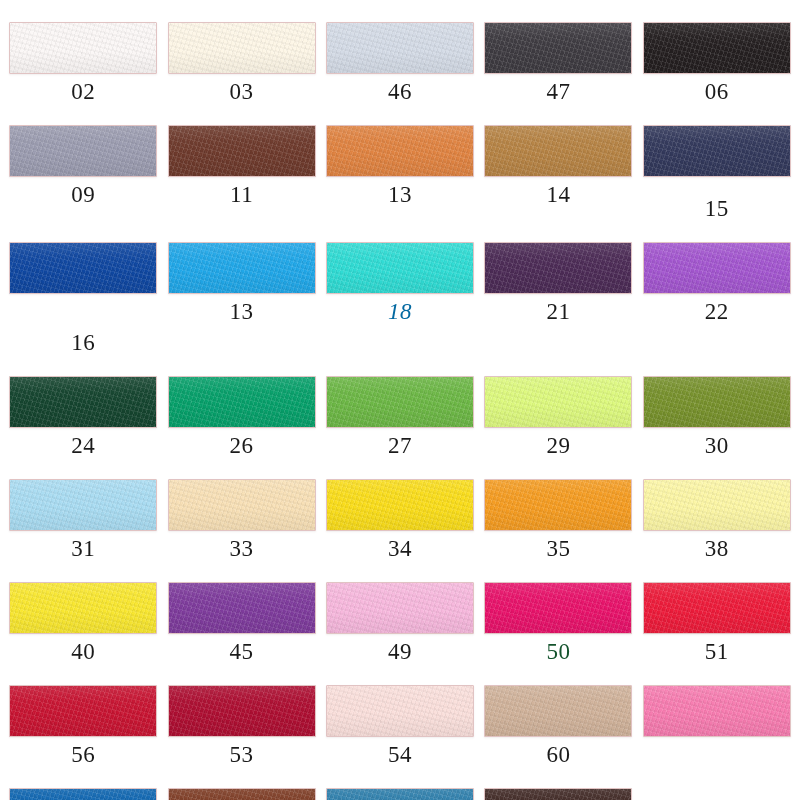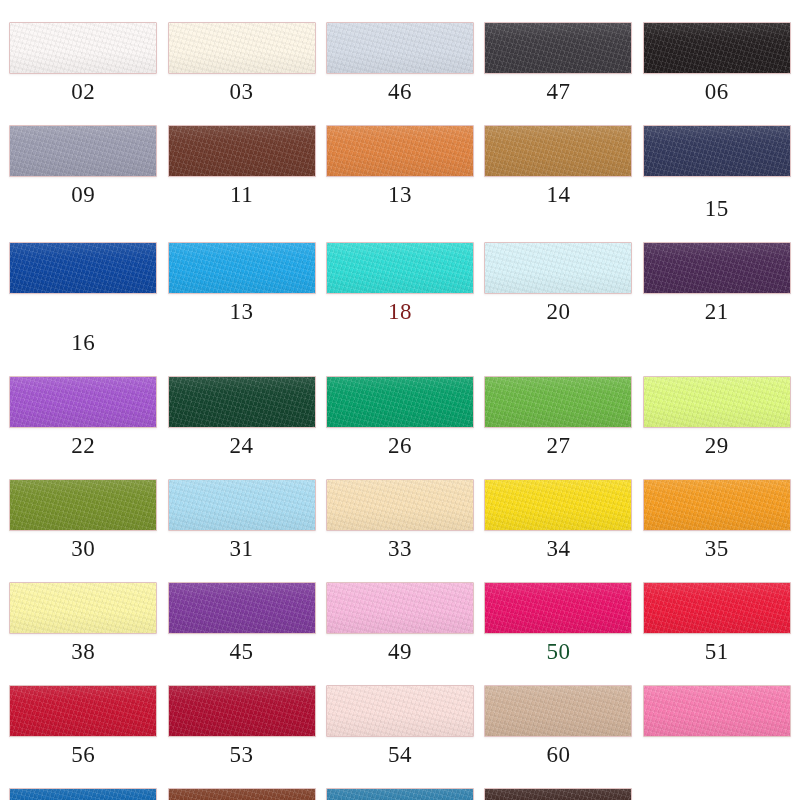--- a/index.html
+++ b/index.html
@@ -154,25 +154,21 @@
     <div class="swatch-cell">
       <div class="swatch-chip" style="background: rgb(15, 71, 161); border-color: rgb(225, 195, 195);"></div>
       <div class="swatch-label" style="color: rgb(27, 27, 27); margin-top: 37px;">16</div>
     </div>
     <div class="swatch-cell">
       <div class="swatch-chip" style="background: rgb(32, 167, 232); border-color: rgb(225, 195, 195);"></div>
       <div class="swatch-label" style="color: rgb(27, 27, 27);">13</div>
     </div>
     <div class="swatch-cell">
       <div class="swatch-chip" style="background: rgb(47, 220, 212); border-color: rgb(225, 195, 195);"></div>
-      <div class="swatch-label" style="color: #7f1d1d;">18</div>
-    </div>
-    <div class="swatch-cell">
-      <div class="swatch-chip" style="background: rgb(216, 242, 248); border-color: rgb(225, 195, 195);"></div>
-      <div class="swatch-label" style="color: rgb(27, 27, 27);">20</div>
+      <div class="swatch-label" style="color: #0369a1; font-style: italic;">18</div>
     </div>
     <div class="swatch-cell">
       <div class="swatch-chip" style="background: rgb(76, 43, 86); border-color: rgb(225, 195, 195);"></div>
       <div class="swatch-label" style="color: rgb(27, 27, 27);">21</div>
     </div>
     <div class="swatch-cell">
       <div class="swatch-chip" style="background: rgb(163, 86, 207); border-color: rgb(225, 195, 195);"></div>
       <div class="swatch-label" style="color: rgb(27, 27, 27);">22</div>
     </div>
     <div class="swatch-cell">
@@ -209,20 +205,24 @@
     </div>
     <div class="swatch-cell">
       <div class="swatch-chip" style="background: rgb(245, 156, 33); border-color: rgb(225, 195, 195);"></div>
       <div class="swatch-label" style="color: rgb(27, 27, 27);">35</div>
     </div>
     <div class="swatch-cell">
       <div class="swatch-chip" style="background: rgb(252, 246, 165); border-color: rgb(225, 195, 195);"></div>
       <div class="swatch-label" style="color: rgb(27, 27, 27);">38</div>
     </div>
     <div class="swatch-cell">
+      <div class="swatch-chip" style="background: rgb(249, 231, 48); border-color: rgb(225, 195, 195);"></div>
+      <div class="swatch-label" style="color: rgb(27, 27, 27);">40</div>
+    </div>
+    <div class="swatch-cell">
       <div class="swatch-chip" style="background: rgb(126, 59, 156); border-color: rgb(225, 195, 195);"></div>
       <div class="swatch-label" style="color: rgb(27, 27, 27);">45</div>
     </div>
     <div class="swatch-cell">
       <div class="swatch-chip" style="background: rgb(247, 184, 221); border-color: rgb(225, 195, 195);"></div>
       <div class="swatch-label" style="color: rgb(27, 27, 27);">49</div>
     </div>
     <div class="swatch-cell">
       <div class="swatch-chip" style="background: rgb(232, 18, 106); border-color: rgb(225, 195, 195);"></div>
       <div class="swatch-label" style="color: #14532d;">50</div>

